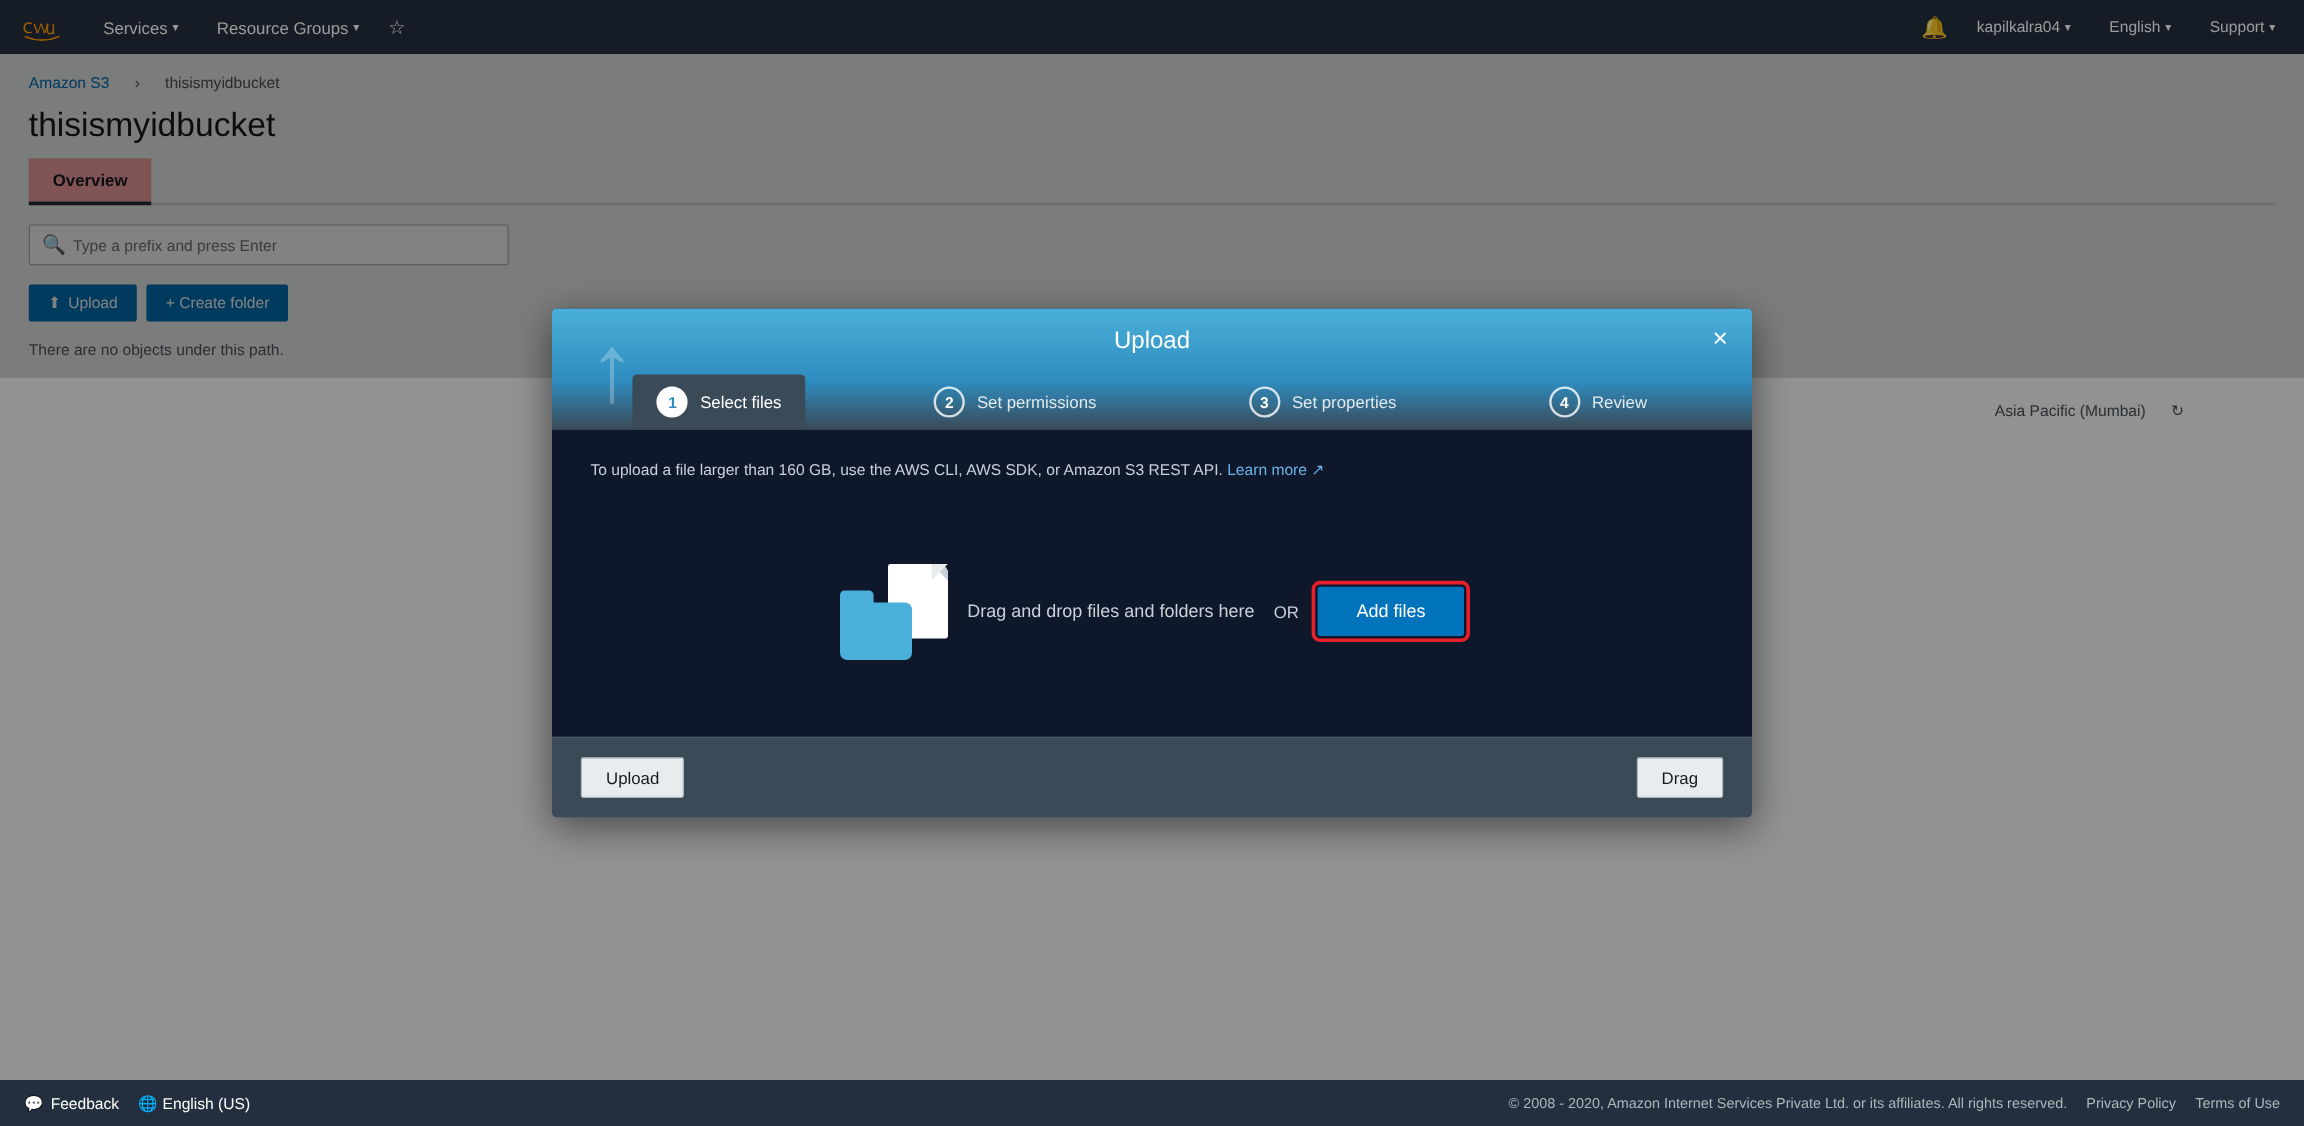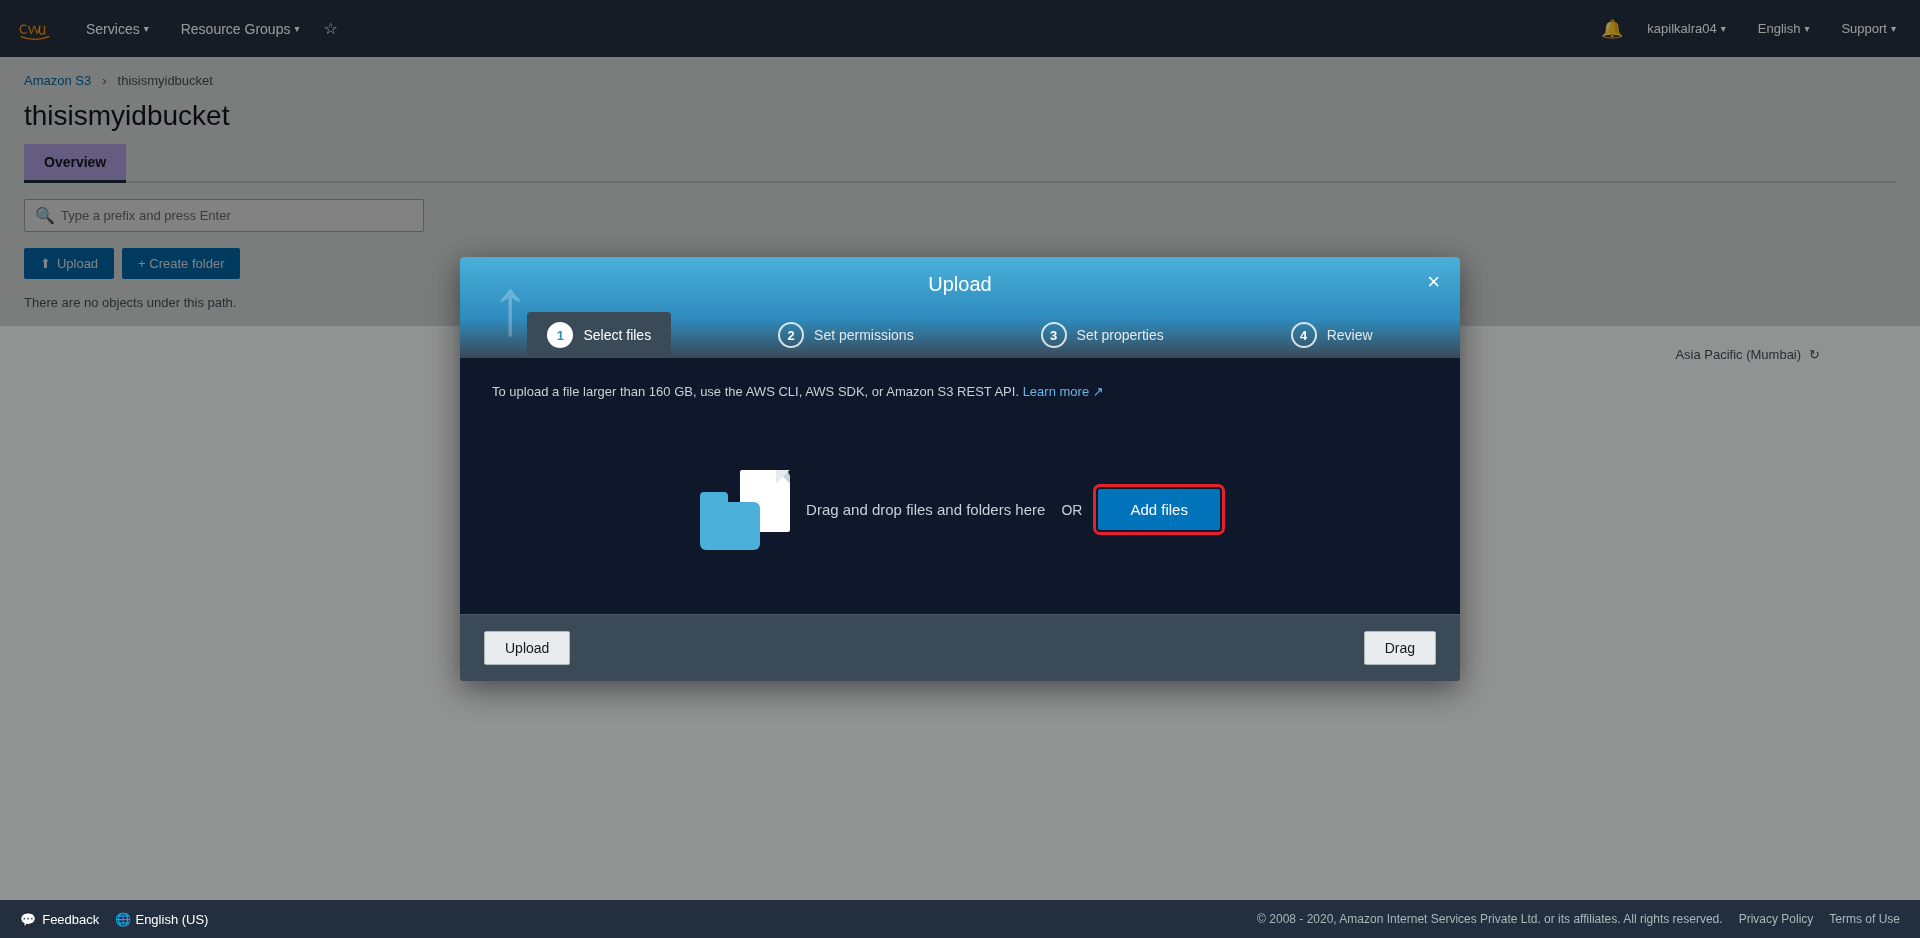--- a/index.html
+++ b/index.html
@@ -1,21 +1,21 @@
 <!DOCTYPE html>
 <html><head>
   <meta charset="utf-8">
   <style>
     * { margin: 0; padding: 0; box-sizing: border-box; }
     body { font-family: 'Amazon Ember', Arial, sans-serif; background: #f2f3f3; width: 1920px; min-height: 938px; overflow: hidden; }
 
     
     .top-nav {
       background: #232f3e;
-      height: 57px;
+      height: 45px;
       display: flex;
       align-items: center;
       padding: 0 16px;
       gap: 16px;
       position: relative;
       z-index: 10;
     }
     .aws-logo {
       display: flex;
       align-items: center;
@@ -44,21 +44,21 @@
     .bell-icon { color: #fff; font-size: 18px; cursor: pointer; }
 
     
     .content-area {
       padding: 16px 24px;
       background: #f2f3f3;
     }
     .breadcrumb {
       display: flex;
       align-items: flex-end;
-      gap: 11px;
+      gap: 21px;
       margin-bottom: 12px;
       font-size: 13px;
     }
     .breadcrumb-link { color: #0073bb; cursor: pointer; text-decoration: none; }
     .breadcrumb-sep { color: #555; }
     .breadcrumb-current { color: #555; }
 
     .bucket-title {
       font-size: 28px;
       font-weight: 400;
@@ -76,21 +76,21 @@
       font-size: 14px;
       cursor: pointer;
       color: #545b64;
       border-bottom: 3px solid transparent;
       margin-bottom: -2px;
     }
     .tab.active {
       color: #16191f;
       font-weight: 600;
       border-bottom: 3px solid #232f3e;
-      background: #c4b5fd;
+      background: #fca5a5;
     }
 
     .toolbar {
       display: flex;
       gap: 8px;
       margin-bottom: 16px;
     }
     .btn-primary {
       background: #0073bb;
       color: #fff;
@@ -438,21 +438,21 @@
   <div class="toolbar">
     <button class="btn-primary">
       <span>⬆</span>
       <span>Upload</span>
     </button>
     <button class="btn-primary">
       <span>+ Create folder</span>
     </button>
   </div>
   <p class="empty-text">There are no objects under this path.</p>
-  <div style="position:absolute; right:100px; top:290px; display:flex; align-items:flex-start; gap:8px; font-size:13px; color:#545b64;">
+  <div style="position:absolute; right:100px; top:290px; display:flex; align-items:flex-start; gap:21px; font-size:13px; color:#545b64;">
     <span>Asia Pacific (Mumbai)</span>
     <span style="cursor:pointer;">↻</span>
   </div>
 </div>
 
 <div class="overlay">
   <div class="modal">
 
     <div class="modal-header">
 

